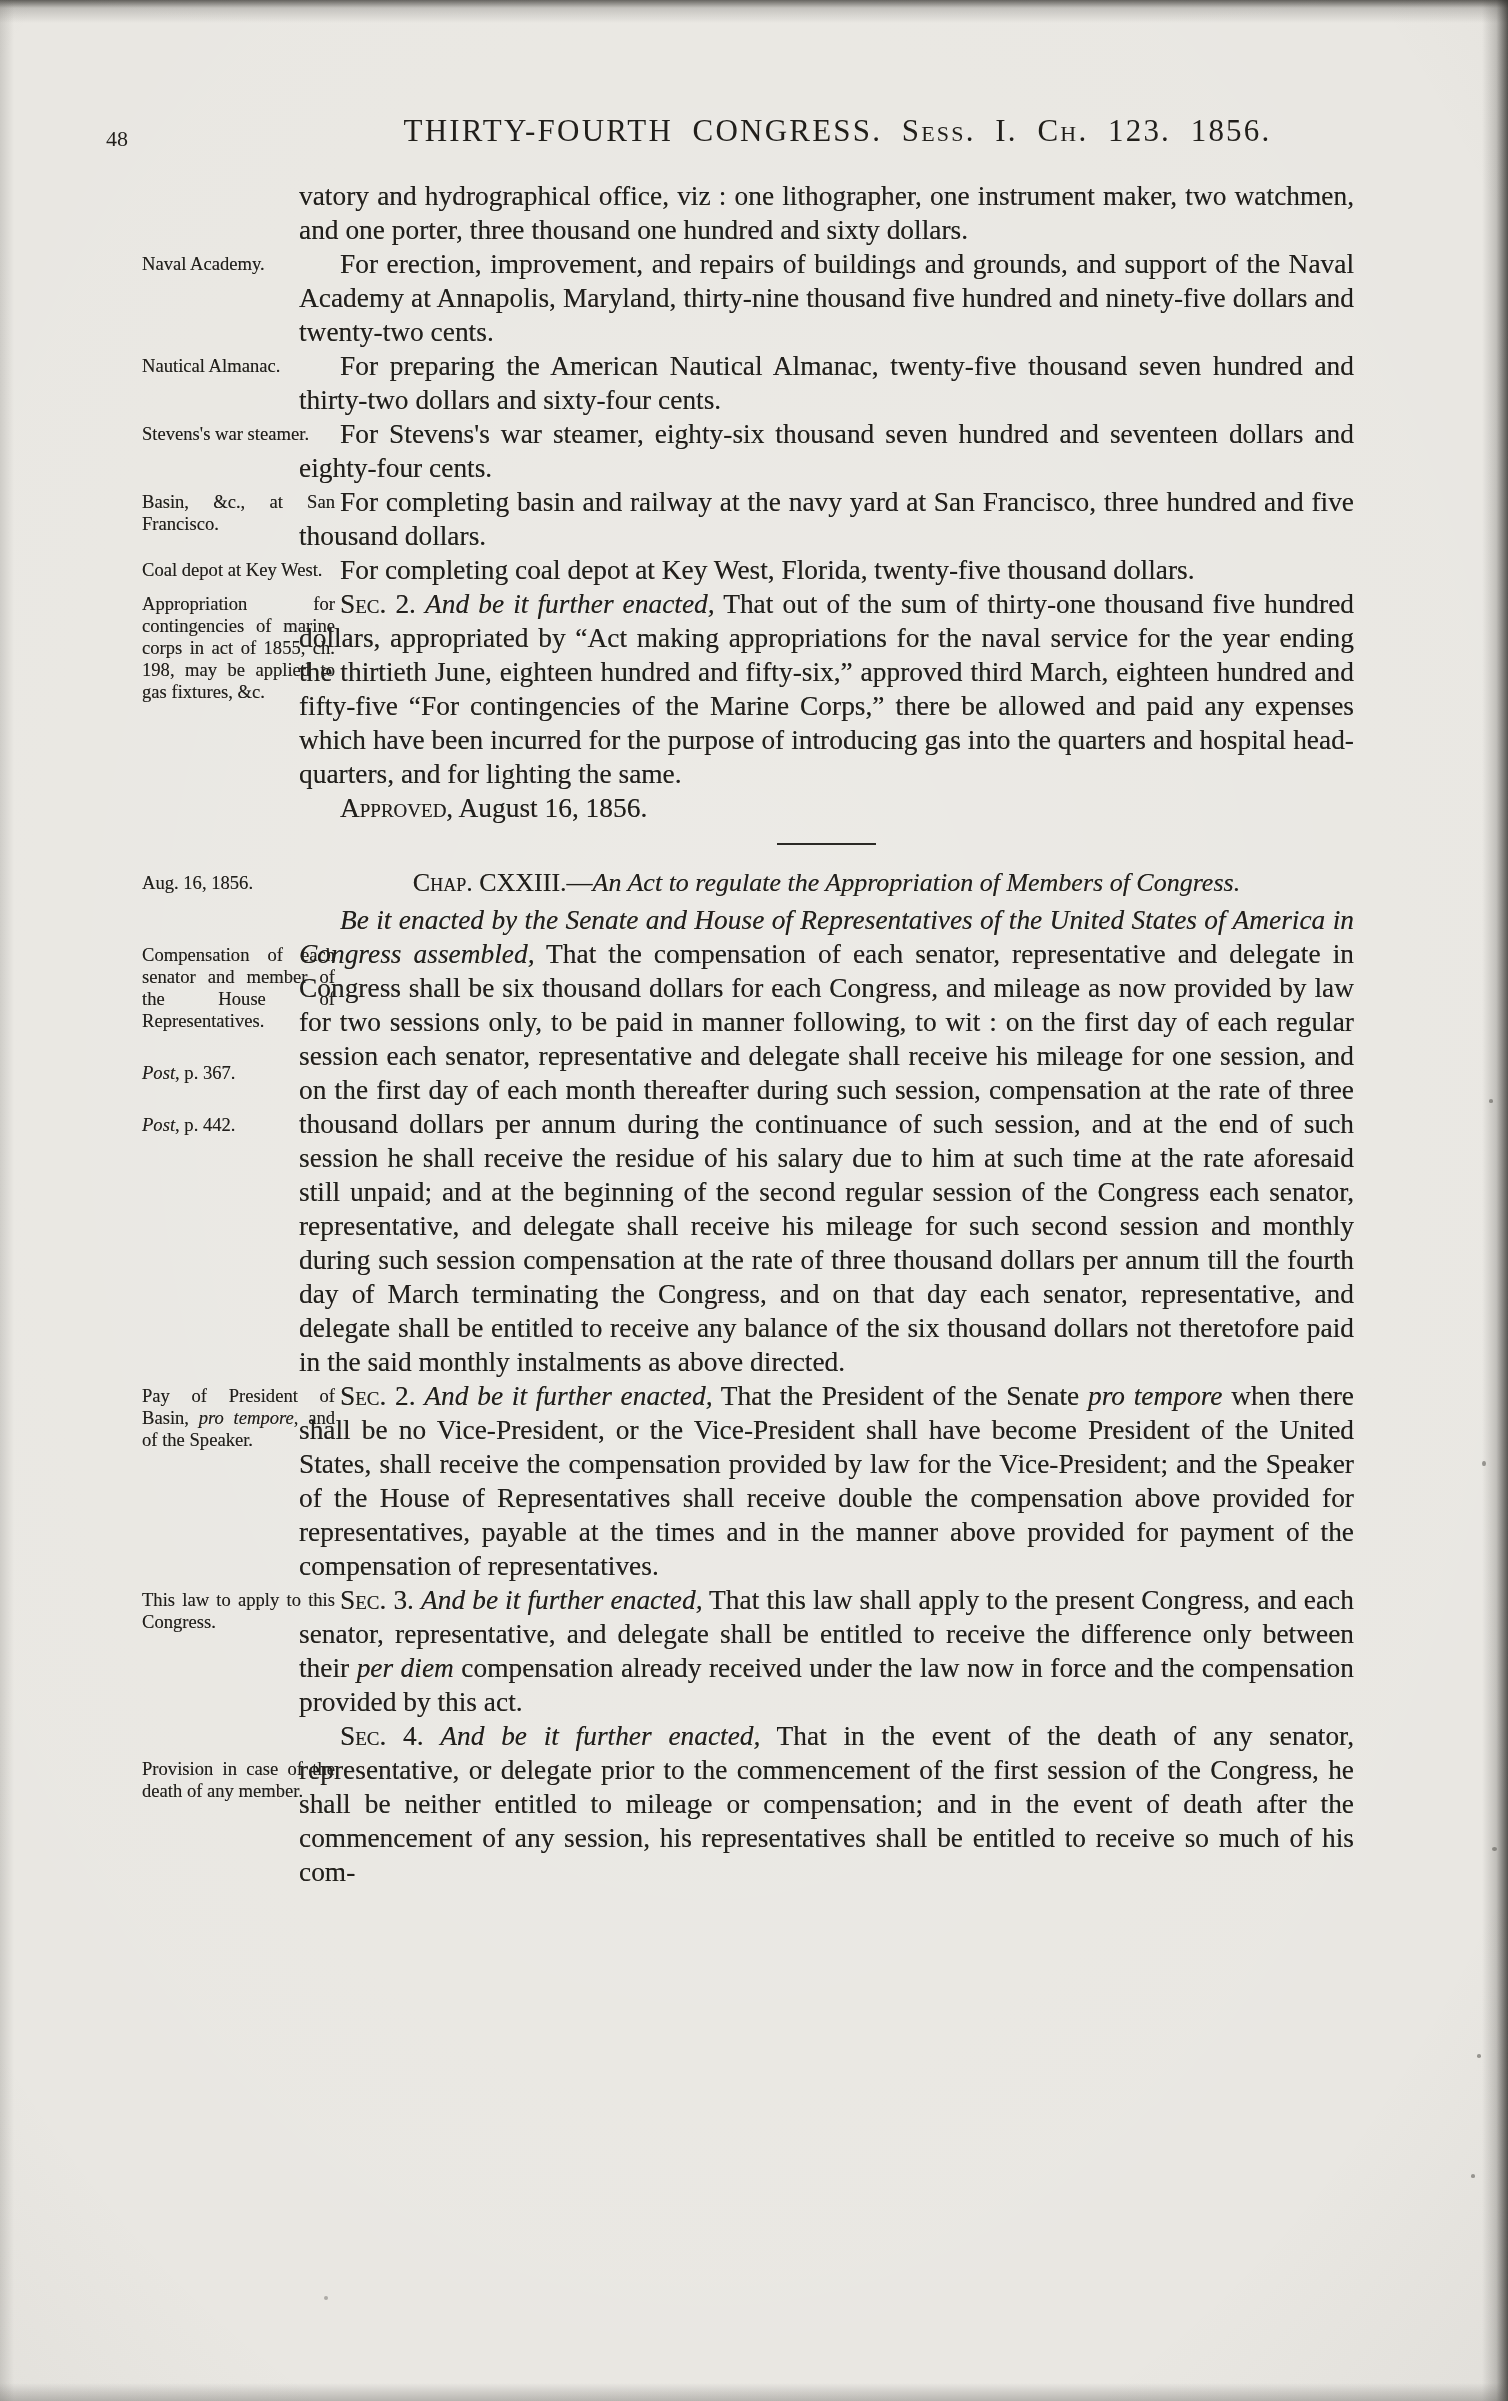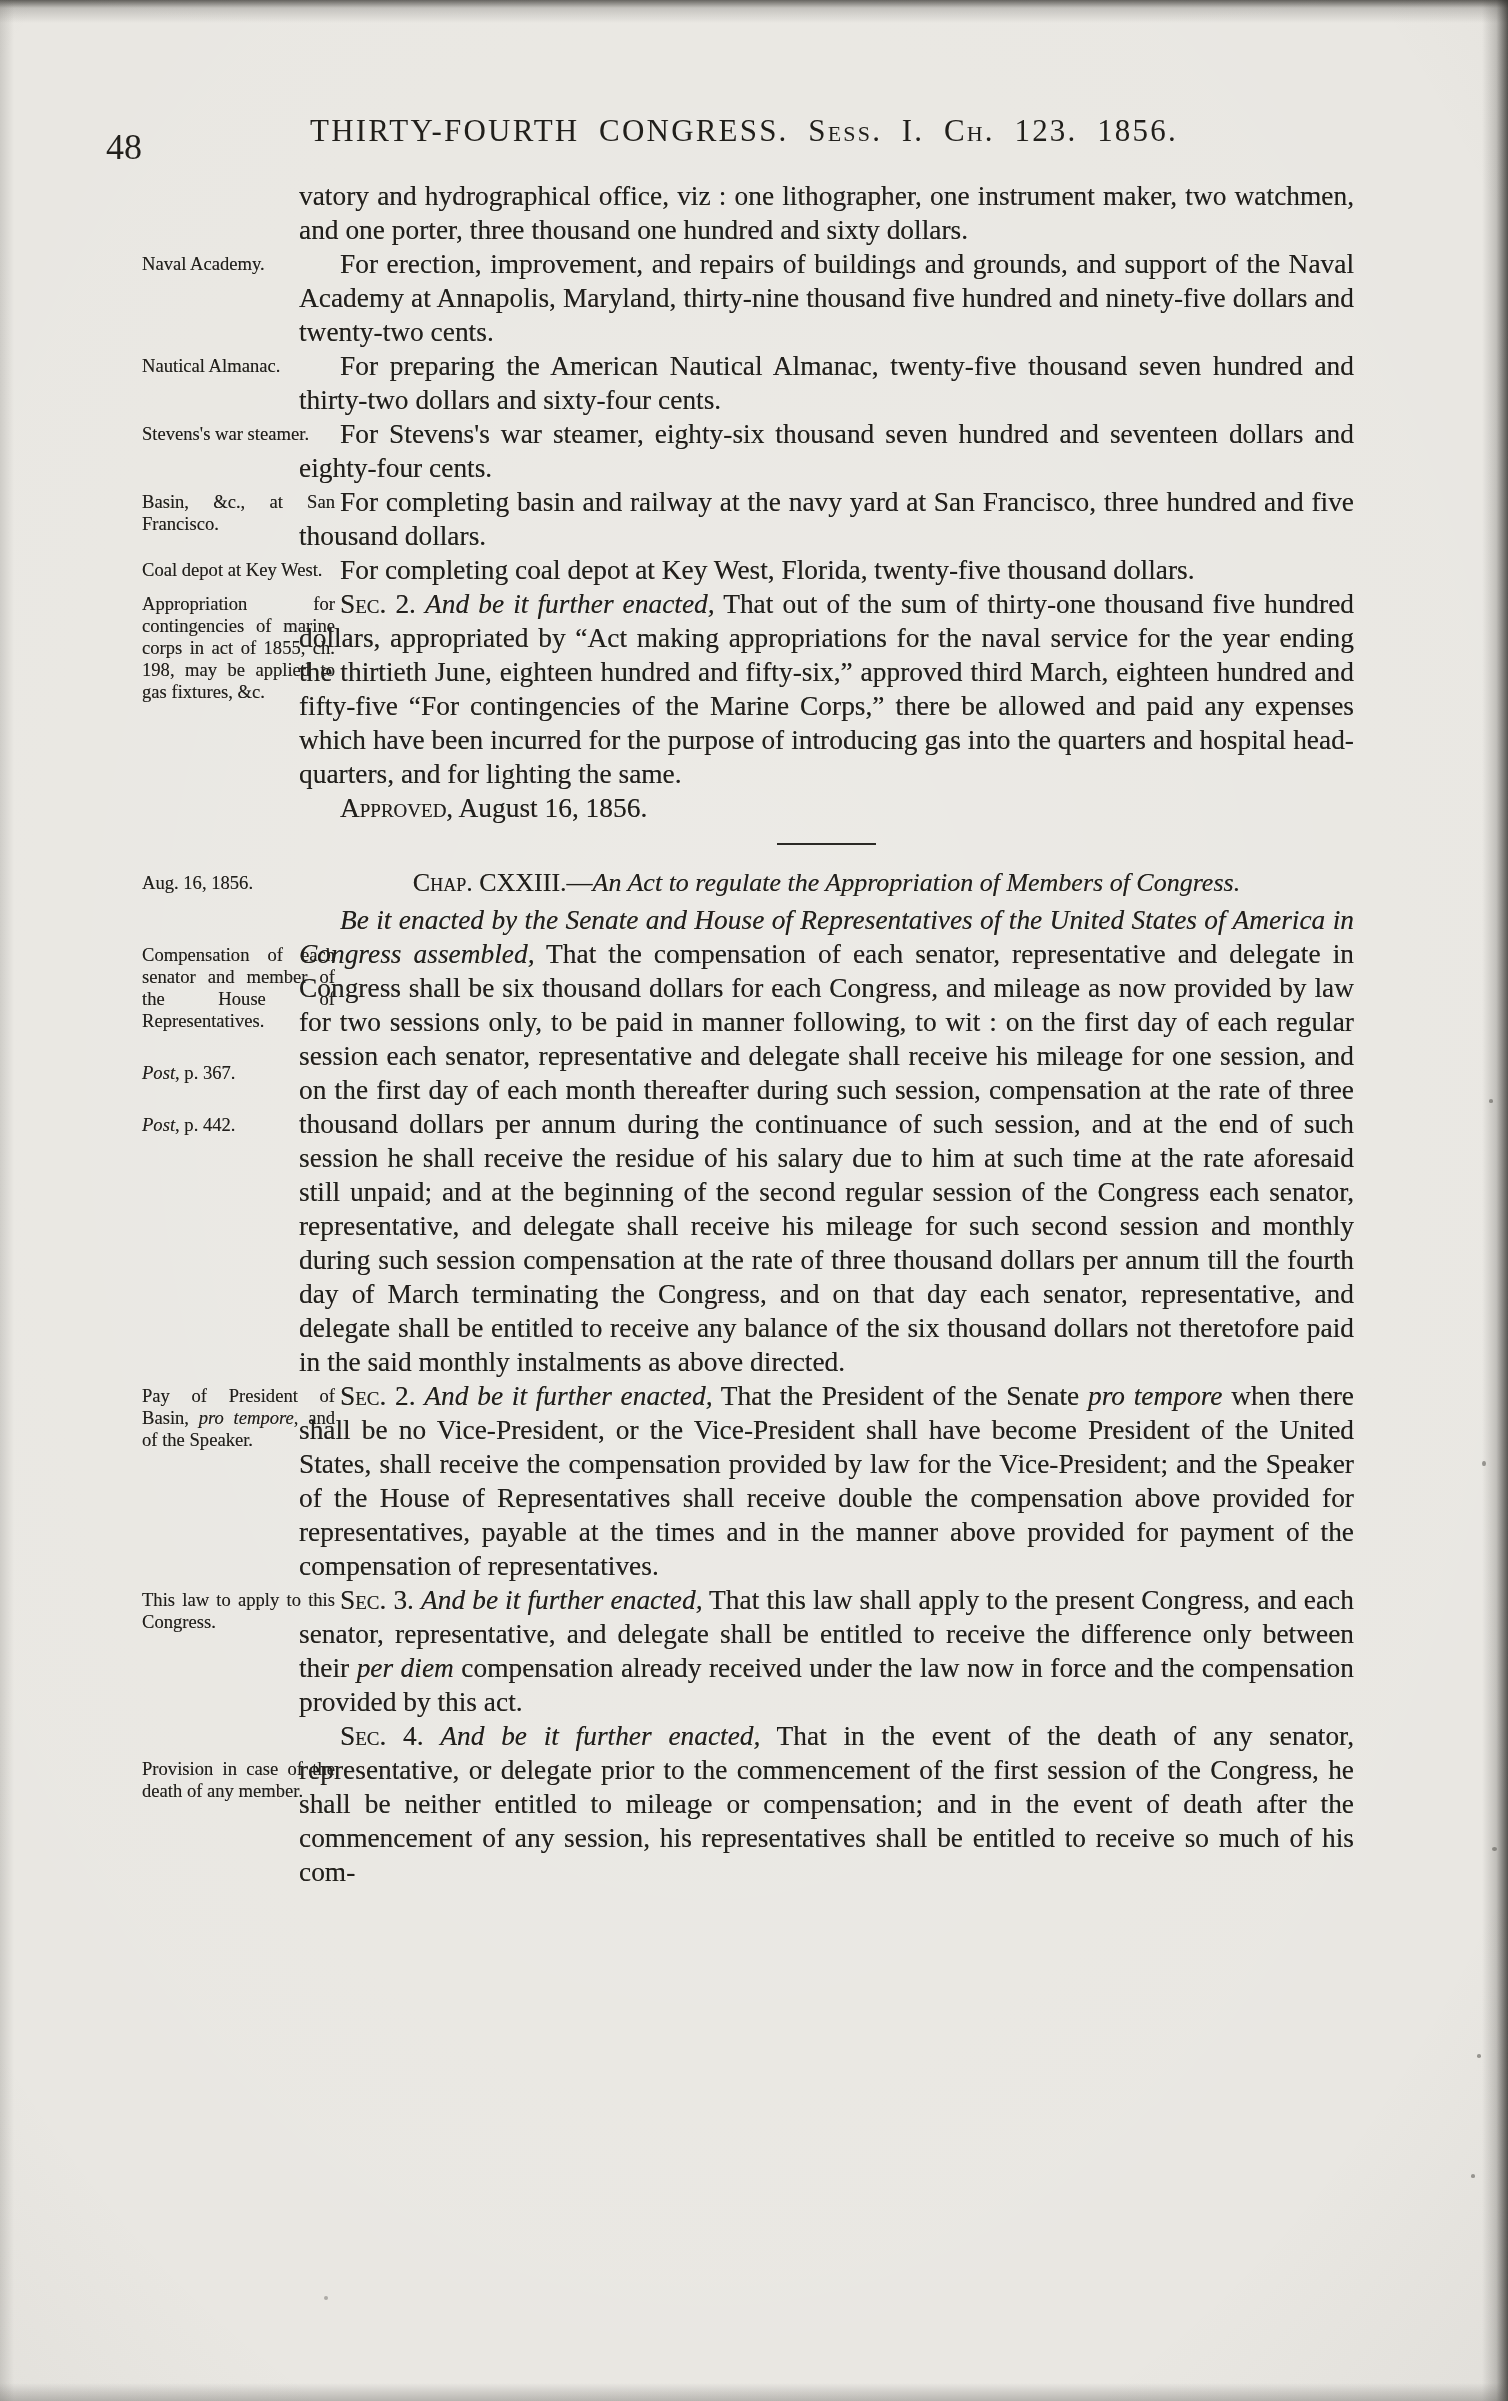--- a/index.html
+++ b/index.html
@@ -34,28 +34,29 @@
   .s2 { left: 1482px; top: 1461px; width: 3.5px; height: 5.3px; }
   .s3 { left: 1492px; top: 1847px; width: 5.3px; height: 4.4px; }
   .s4 { left: 1477px; top: 2054px; width: 3.5px; height: 3.5px; }
   .s5 { left: 1471px; top: 2174px; width: 4.4px; height: 3.5px; }
   .s6 { left: 324px;  top: 2296px; width: 4.4px; height: 4.4px; opacity: 0.4; }
 
   .page-number {
     position: absolute;
     left: 106px;
     top: 126px;
-    font-size: 36px;
+    font-size: 22px;
   }
 
   .running-head {
     position: absolute;
     left: 310px;
     top: 113px;
     width: 1055px;
+    text-align: center;
     font-size: 31px;
     font-variant: small-caps;
     letter-spacing: 2.2px;
     word-spacing: 9.7px;
     white-space: nowrap;
   }
 
   .content {
     position: absolute;
     left: 299px;

